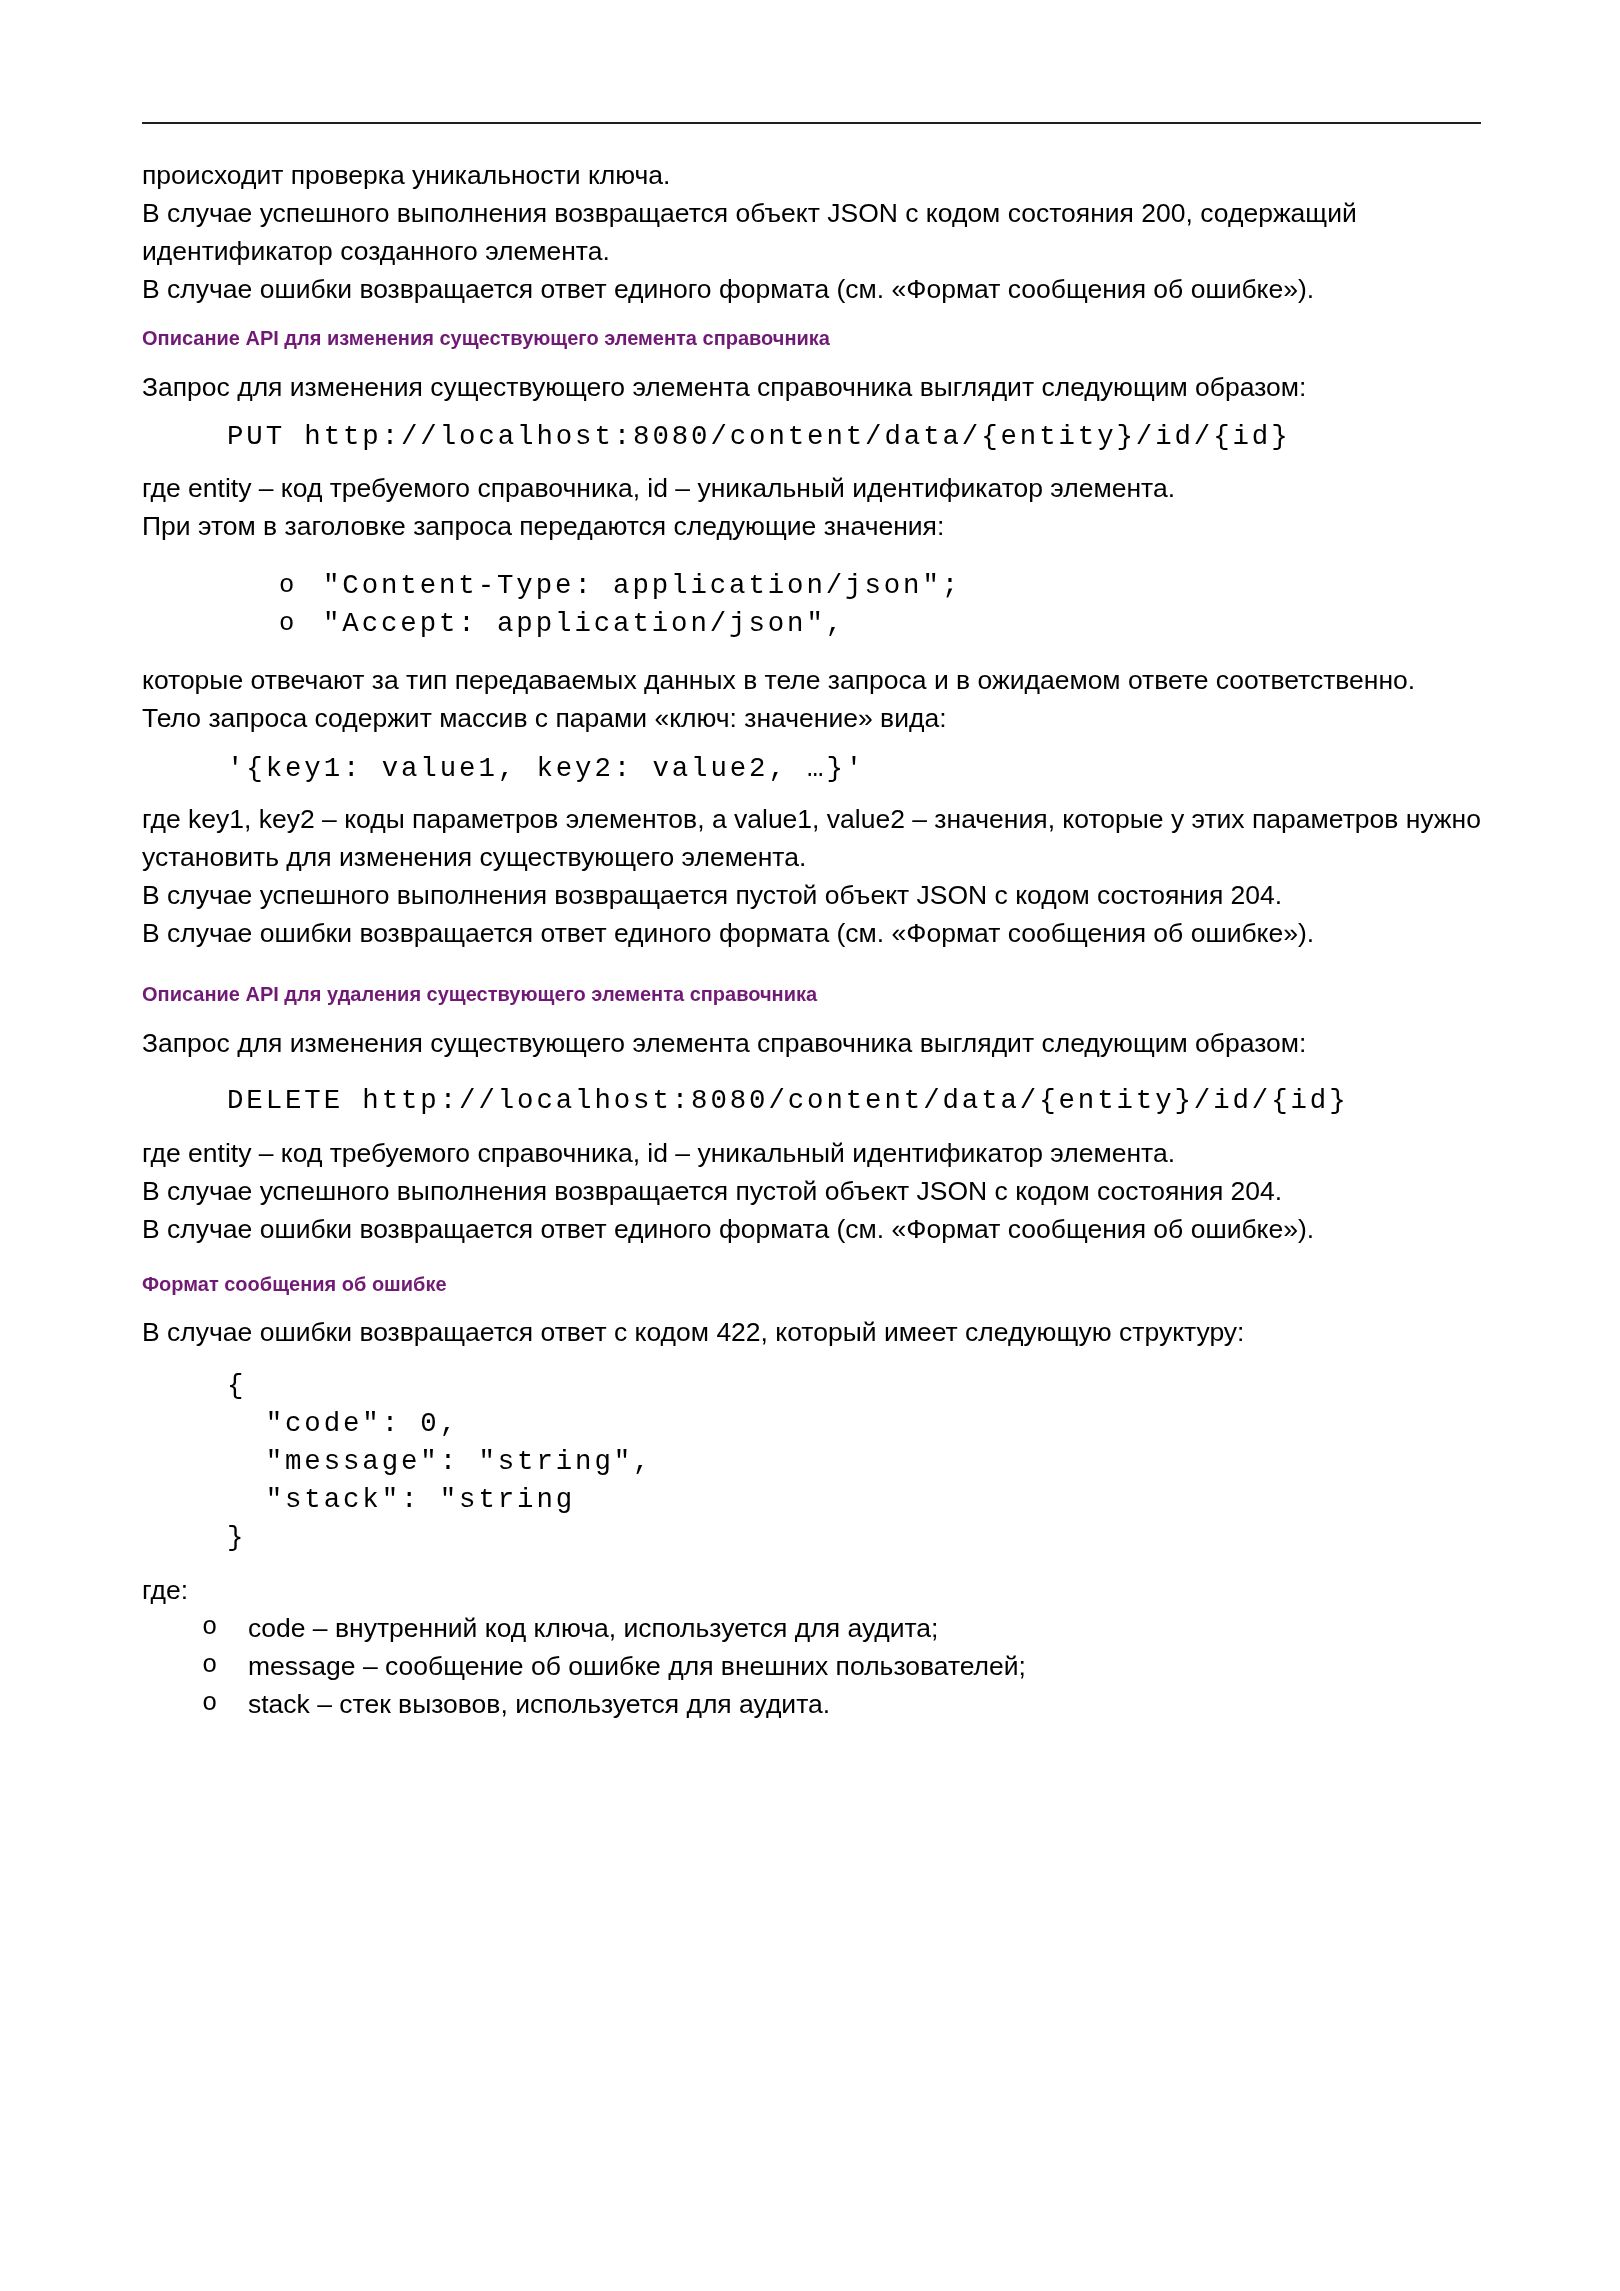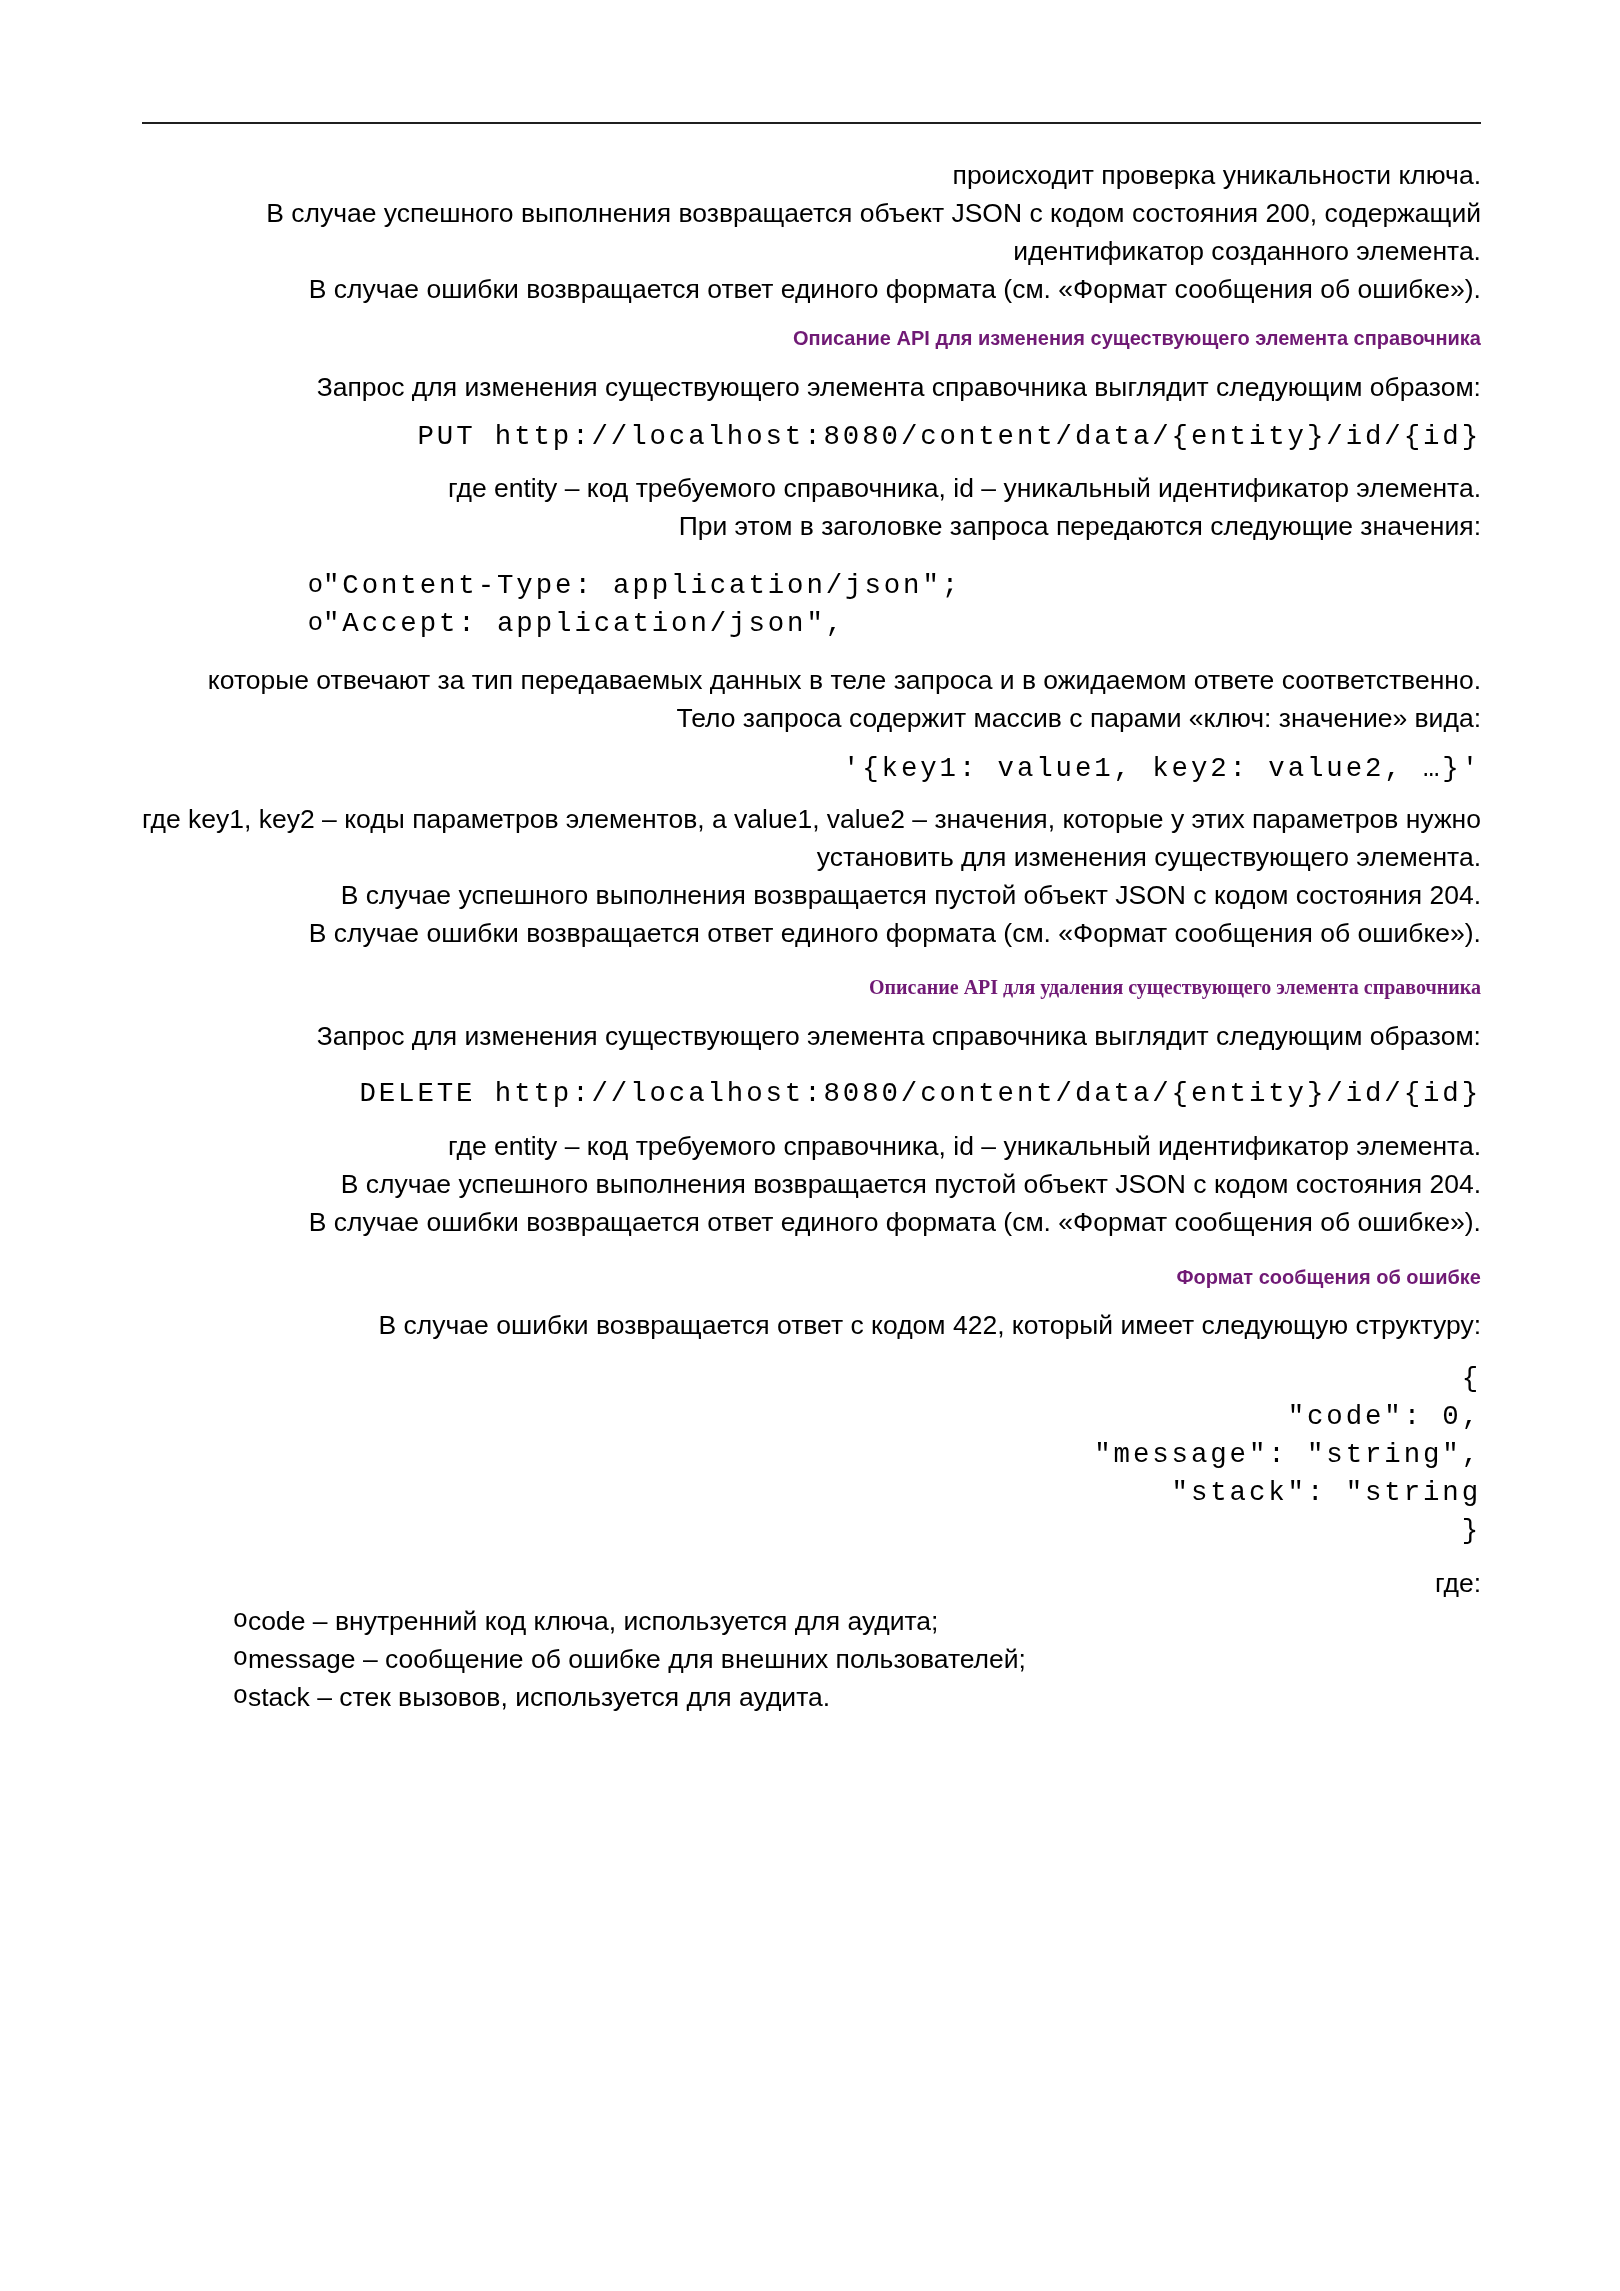--- a/index.html
+++ b/index.html
@@ -11,21 +11,20 @@
     font-family:"Liberation Sans", sans-serif;
     font-size:26.5px;
     line-height:38px;
     color:#000000;
     overflow:hidden;
   }
   .content {
     position:absolute;
     left:142px; top:122px;
     width:1339px;
-    text-align:right;
   }
   .header-rule {
     border:none;
     border-top:2.9px solid #1f1f1f;
     margin:0 0 32px 0;
     width:100%;
   }
   .para { margin:0; }
   .heading {
     font-size:20px;
@@ -102,21 +101,21 @@
 
     <p class="para">которые отвечают за тип передаваемых данных в теле запроса и в ожидаемом ответе соответственно.</p>
     <p class="para">Тело запроса содержит массив с парами «ключ: значение» вида:</p>
 
     <div class="code-line">'{key1: value1, key2: value2, …}'</div>
 
     <p class="para">где key1, key2 – коды параметров элементов, а value1, value2 – значения, которые у этих параметров нужно установить для изменения существующего элемента.</p>
     <p class="para">В случае успешного выполнения возвращается пустой объект JSON с кодом состояния 204.</p>
     <p class="para">В случае ошибки возвращается ответ единого формата (см. «Формат сообщения об ошибке»).</p>
 
-    <h2 class="heading" style="margin-top:15px;font-family:Liberation Serif, serif;">Описание API для удаления существующего элемента справочника</h2>
+    <h2 class="heading" style="margin-top:22px;">Описание API для удаления существующего элемента справочника</h2>
 
     <p class="para">Запрос для изменения существующего элемента справочника выглядит следующим образом:</p>
 
     <div class="code-line" style="margin-top:20px;margin-bottom:13.7px;">DELETE http://localhost:8080/content/data/{entity}/id/{id}</div>
 
     <p class="para">где entity – код требуемого справочника, id – уникальный идентификатор элемента.</p>
     <p class="para">В случае успешного выполнения возвращается пустой объект JSON с кодом состояния 204.</p>
     <p class="para">В случае ошибки возвращается ответ единого формата (см. «Формат сообщения об ошибке»).</p>
 
     <h2 class="heading" style="margin-top:15.7px;">Формат сообщения об ошибке</h2>

